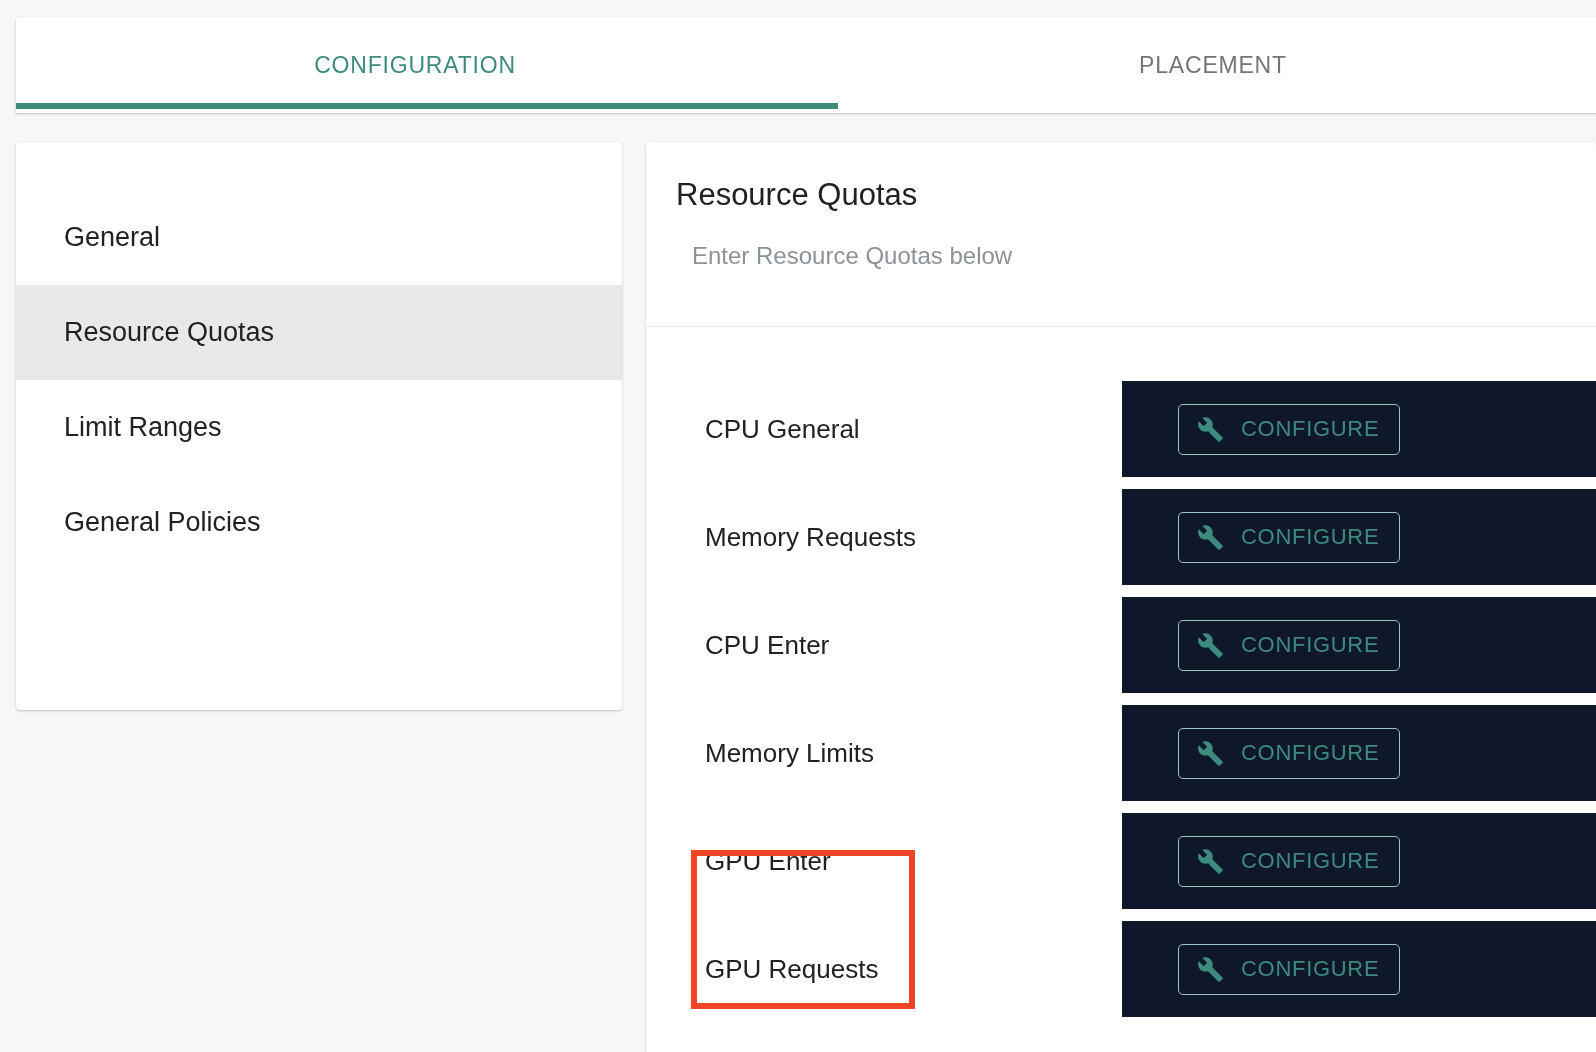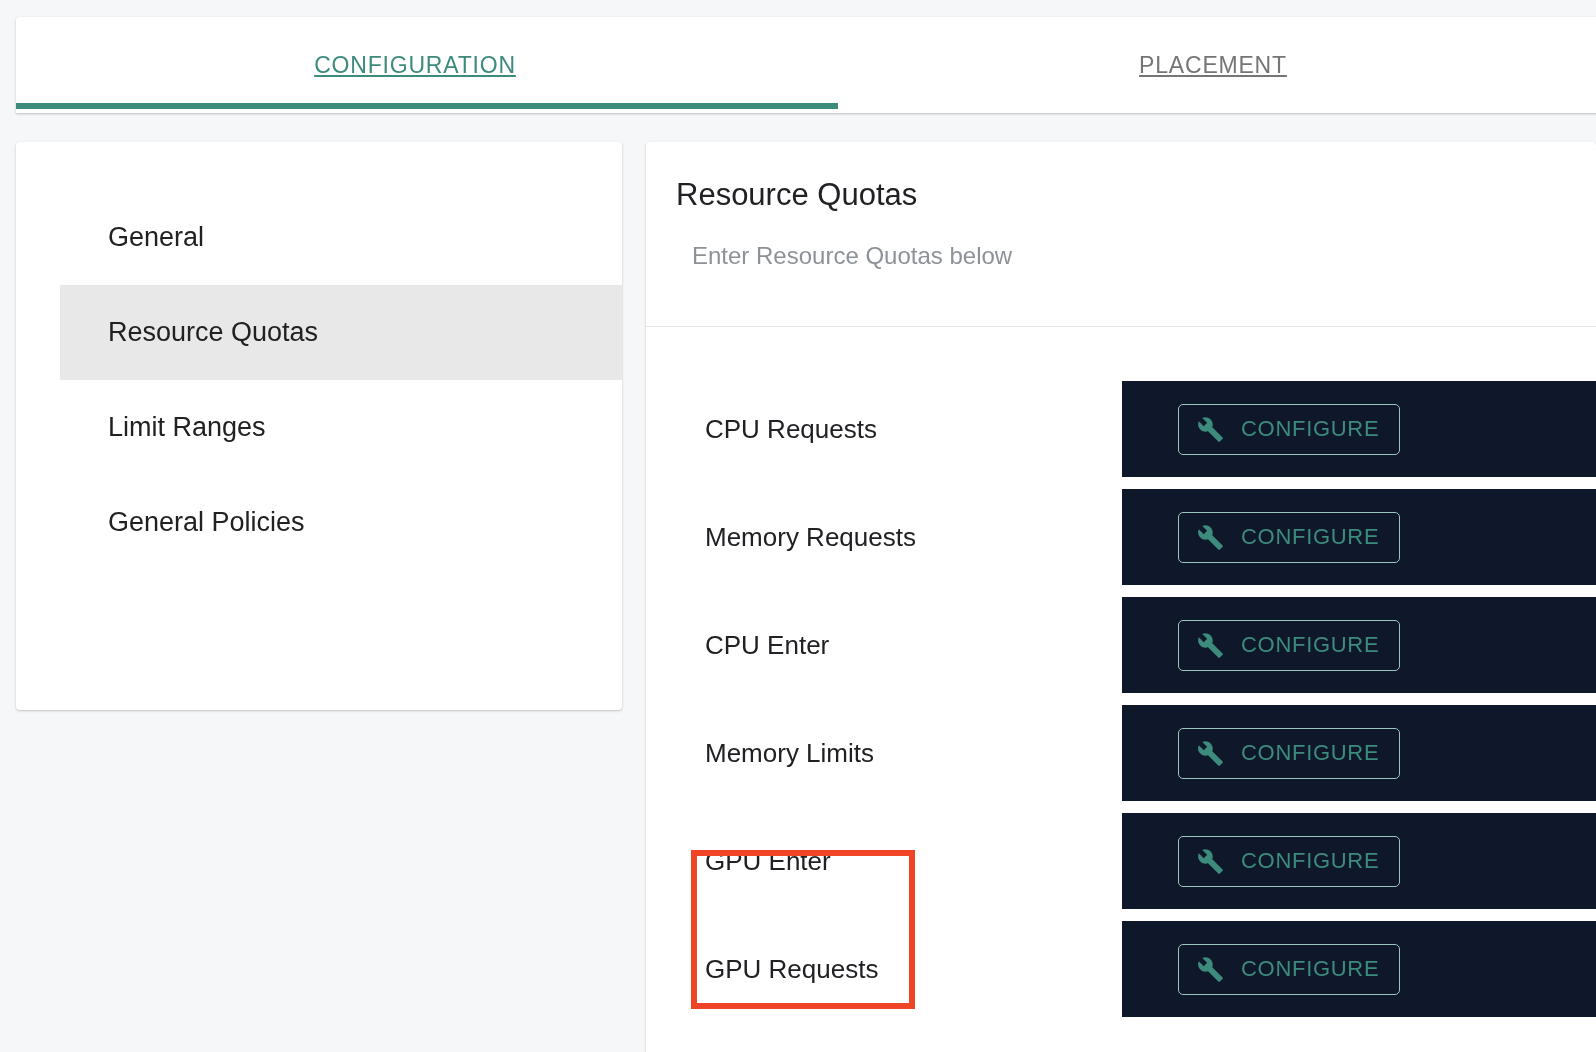--- a/index.html
+++ b/index.html
@@ -34,21 +34,20 @@
     height: 96px;
     display: flex;
     align-items: center;
     justify-content: center;
     font-size: 23px;
     letter-spacing: 0.8px;
     font-weight: 500;
     cursor: pointer;
     user-select: none;
     box-sizing: border-box;
-    text-decoration: underline;
   }
   .tab-configuration { width: 822px; color: #3d8b7d; }
   .tab-placement     { width: 822px; color: #757575; }
   .tab-indicator {
     position: absolute;
     left: 16px;
     top: 103px;
     width: 822px;
     height: 6px;
     background: #3d8b7d;
@@ -70,21 +69,20 @@
   .nav-item {
     height: 95px;
     display: flex;
     align-items: center;
     padding-left: 48px;
     font-size: 27px;
     color: #212121;
     cursor: pointer;
     user-select: none;
     box-sizing: border-box;
-    margin-left: 44px;
   }
   .nav-item.selected {
     background: #e8e8e8;
   }
 
   
   .content-card {
     position: absolute;
     left: 646px;
     top: 142px;
@@ -211,21 +209,21 @@
 <div class="content-card">
 
   <div class="content-header">
     <h1 class="content-title">Resource Quotas</h1>
     <p class="content-subtitle">Enter Resource Quotas below</p>
   </div>
 
   <div class="rows">
 
     <div class="quota-row">
-      <div class="quota-label">CPU Requests</div>
+      <div class="quota-label">CPU General</div>
       <div class="quota-action">
         <button class="configure-btn">
           <span class="wrench-icon">
             <svg viewBox="0 0 24 24" width="27" height="27" fill="#3d8b7d" aria-hidden="true">
               <path d="M22.7 19l-9.1-9.1c.9-2.3.4-5-1.5-6.9-2-2-5-2.4-7.4-1.3L9 6 6 9 1.6 4.7C.4 7.1.9 10.1 2.9 12.1c1.9 1.9 4.6 2.4 6.9 1.5l9.1 9.1c.4.4 1 .4 1.4 0l2.3-2.3c.5-.4.5-1.1.1-1.4z"></path>
             </svg>
           </span>
           <span>CONFIGURE</span>
         </button>
       </div>

